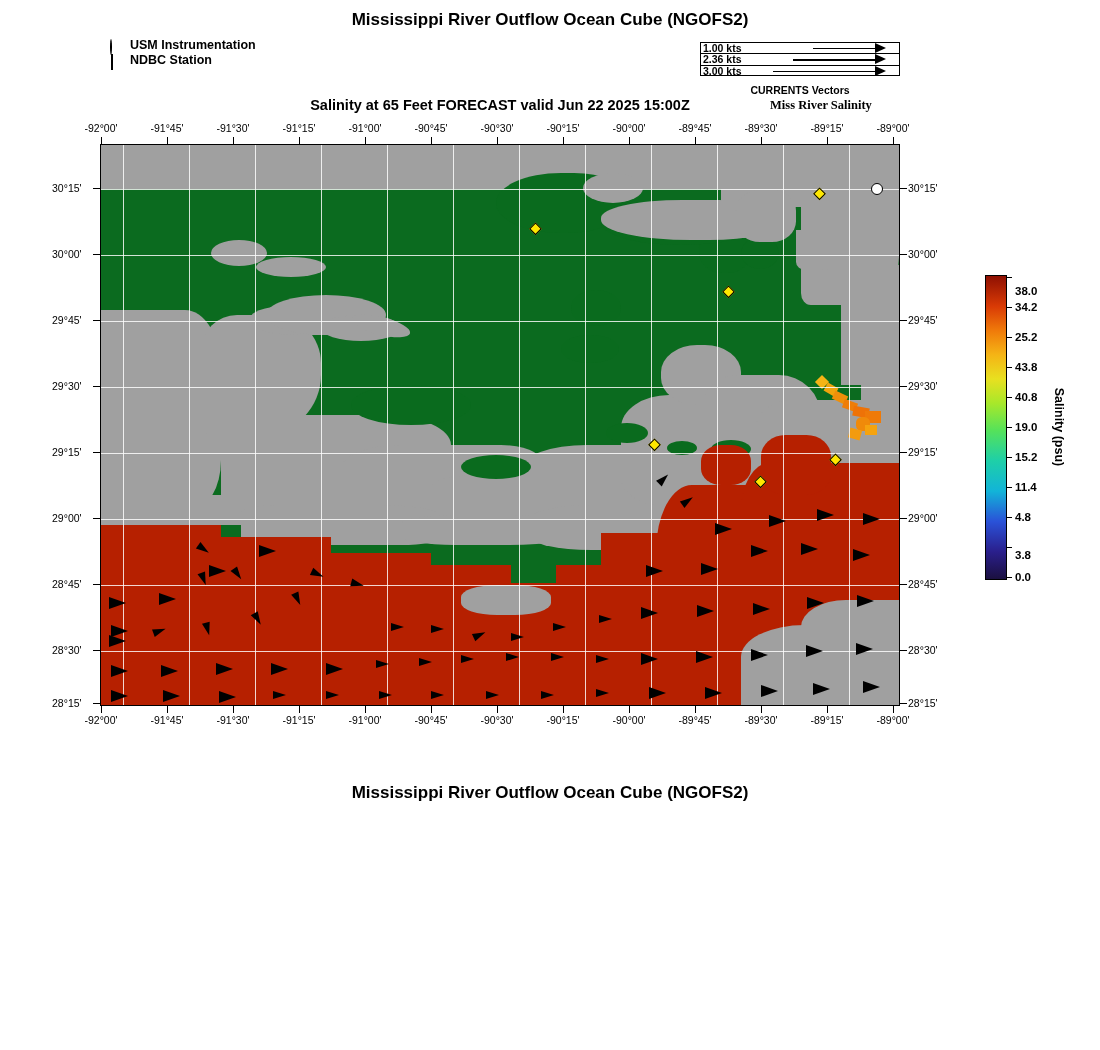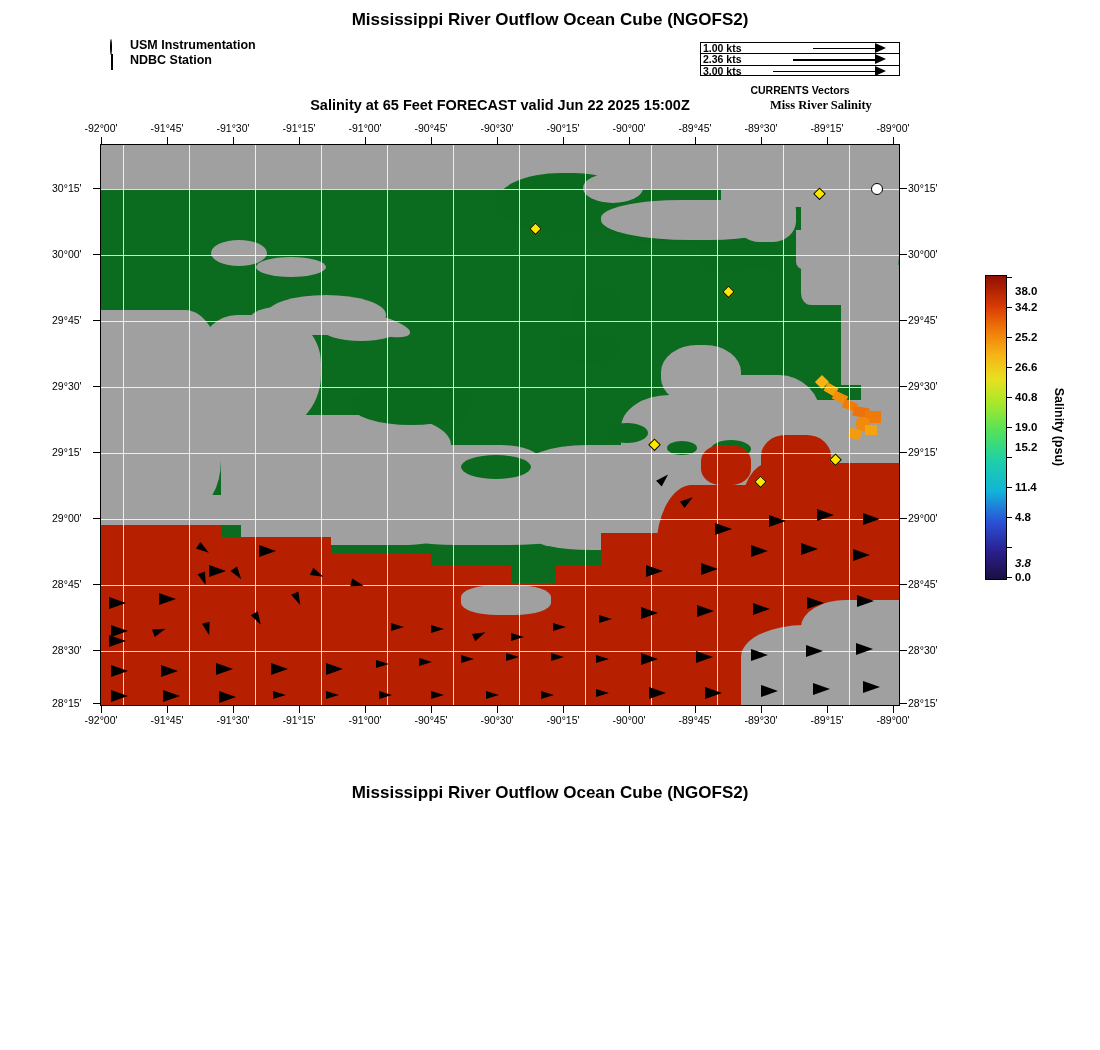--- a/index.html
+++ b/index.html
@@ -583,23 +583,23 @@
   <div class="cb-tick" style="top:152px;"></div>
   <div class="cb-tick" style="top:182px;"></div>
   <div class="cb-tick" style="top:212px;"></div>
   <div class="cb-tick" style="top:242px;"></div>
   <div class="cb-tick" style="top:272px;"></div>
   <div class="cb-tick" style="top:302px;"></div>
 
   <div class="cb-lab" style="top:16px;">38.0</div>
   <div class="cb-lab" style="top:32px;">34.2</div>
   <div class="cb-lab" style="top:62px;">25.2</div>
-  <div class="cb-lab" style="top:92px;">26.6</div>
+  <div class="cb-lab" style="top:92px;">43.8</div>
   <div class="cb-lab" style="top:122px;">40.8</div>
   <div class="cb-lab" style="top:152px;">19.0</div>
-  <div class="cb-lab" style="top:172px;">15.2</div>
+  <div class="cb-lab" style="top:182px;">15.2</div>
   <div class="cb-lab" style="top:212px;">11.4</div>
   <div class="cb-lab" style="top:242px;">4.8</div>
-  <div class="cb-lab" style="top:288px;font-style:italic;">3.8</div>
+  <div class="cb-lab" style="top:280px;">3.8</div>
   <div class="cb-lab" style="top:302px;">0.0</div>
 
   <div id="cb-axis-title">Salinity (psu)</div>
 </div>
 
 </body></html>

